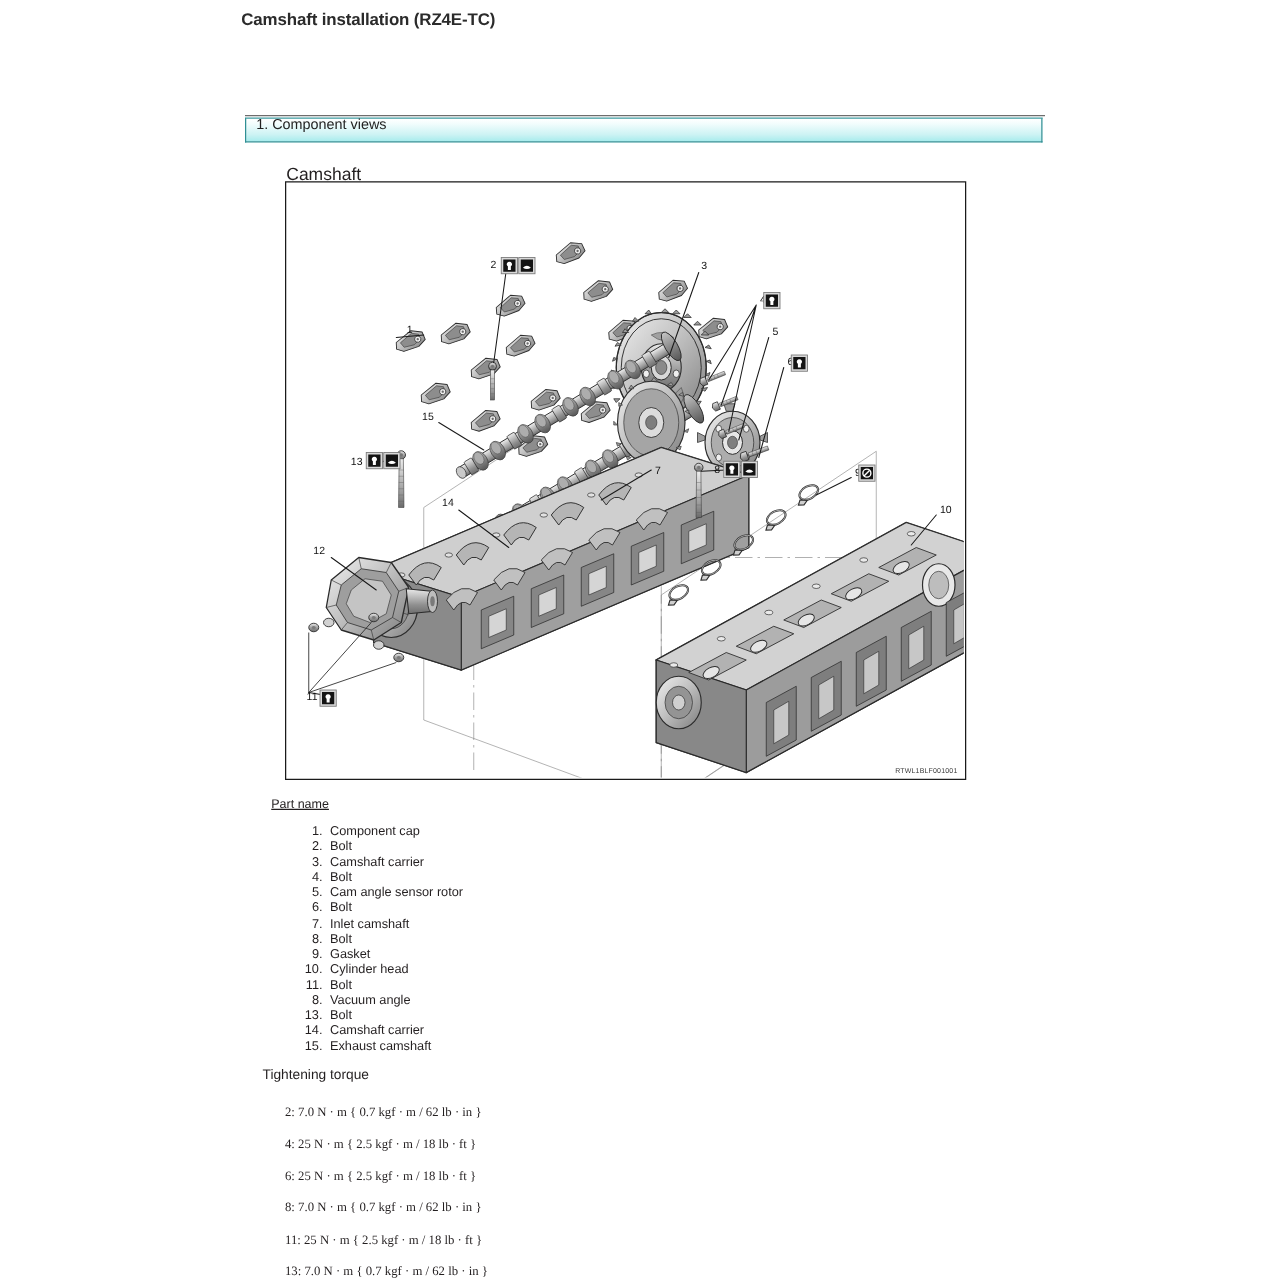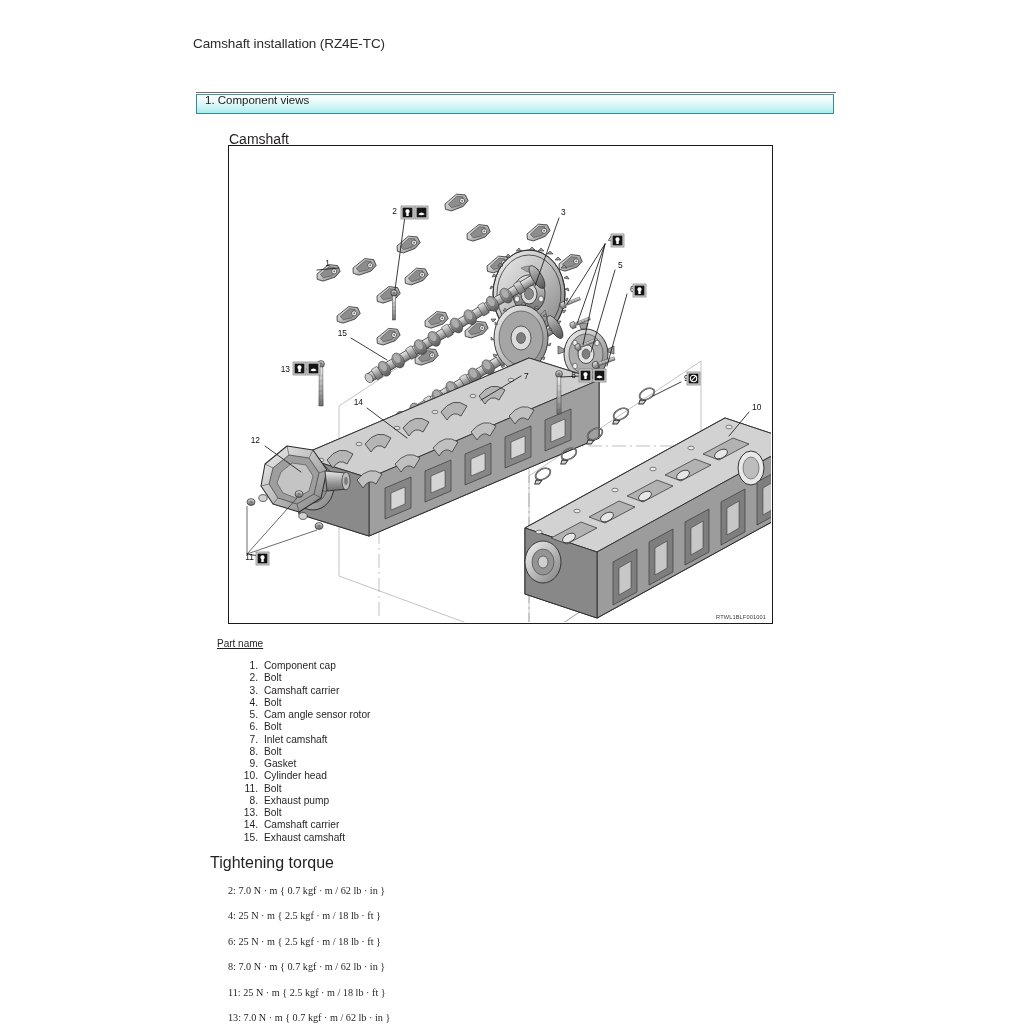--- a/index.html
+++ b/index.html
@@ -15,24 +15,23 @@
     color: #231f20;
     overflow: hidden;
   }
 
   
   #page-title {
     position: absolute;
     left: 193px;
     top: 8px;
     font-size: 13.5px;
-    font-weight: normal;
+    font-weight: bold;
     letter-spacing: -0.1px;
     color: #2b2b2b;
-    margin-top: 28px;
   }
 
   
   #section-bar-wrap {
     position: absolute;
     left: 196px;
     top: 92px;
     width: 640px;
   }
   #section-rule {
@@ -112,21 +111,21 @@
     text-align: right;
     padding-right: 6px;
     flex: none;
   }
 
   
   #torque-heading {
     position: absolute;
     left: 210px;
     top: 854px;
-    font-size: 16px;
+    font-size: 11px;
   }
   #torque-list {
     position: absolute;
     left: 228px;
     top: 878px;
     width: 400px;
   }
   .torque-row {
     font-size: 10.2px;
     line-height: 25.4px;
@@ -730,21 +729,21 @@
     <div class="part-row">
       <span class="part-num">10.</span>
       <span class="part-label">Cylinder head</span>
     </div>
     <div class="part-row">
       <span class="part-num">11.</span>
       <span class="part-label">Bolt</span>
     </div>
     <div class="part-row">
       <span class="part-num">8.</span>
-      <span class="part-label">Exhaust pump</span>
+      <span class="part-label">Vacuum angle</span>
     </div>
     <div class="part-row">
       <span class="part-num">13.</span>
       <span class="part-label">Bolt</span>
     </div>
     <div class="part-row">
       <span class="part-num">14.</span>
       <span class="part-label">Camshaft carrier</span>
     </div>
     <div class="part-row">

